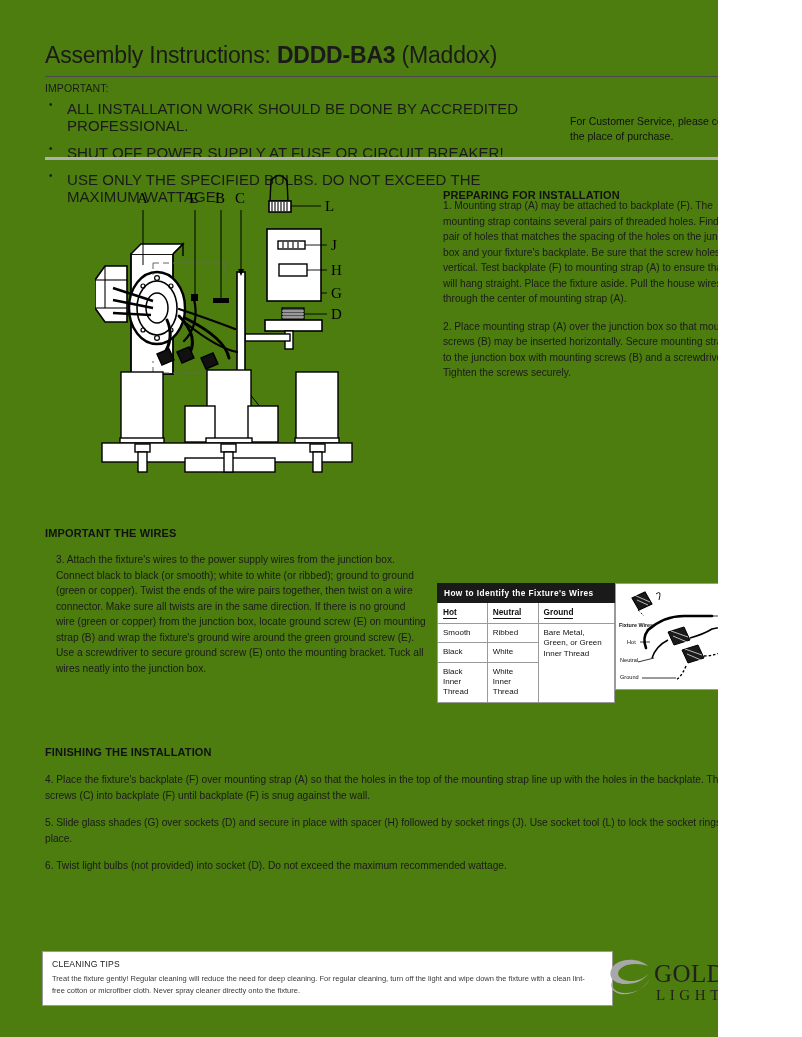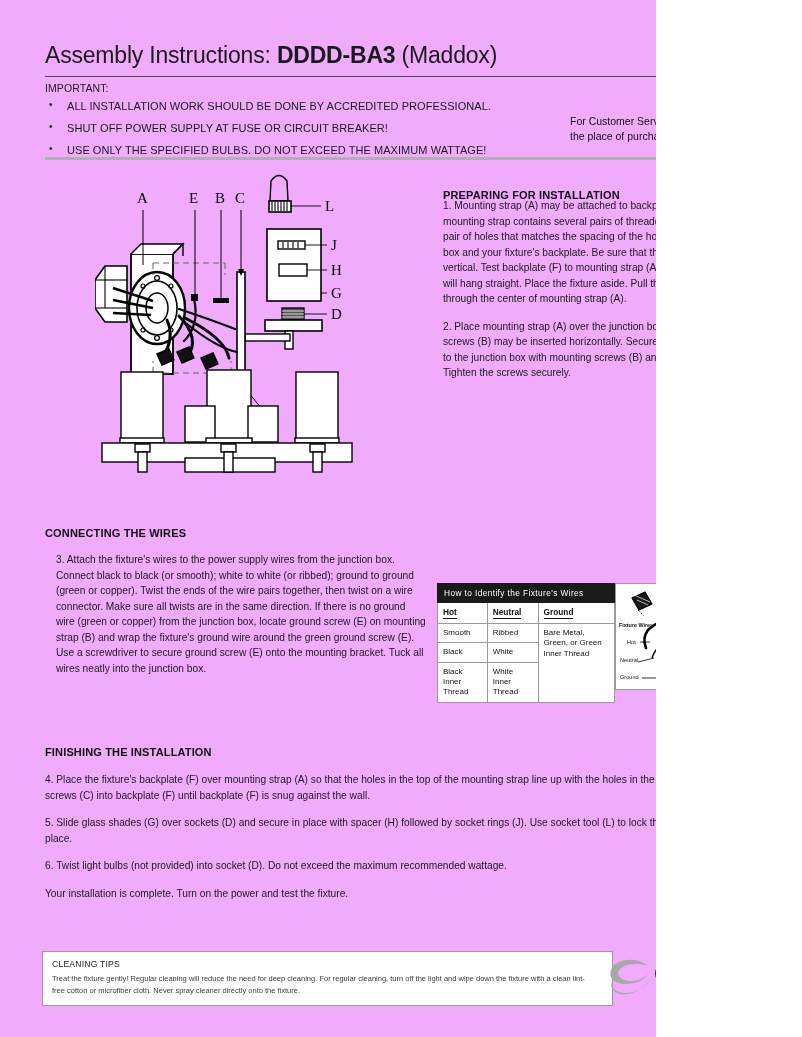--- a/index.html
+++ b/index.html
@@ -7,23 +7,23 @@
     margin: 0;
     padding: 0;
     background: #ffffff;
   }
   body {
     font-family: "Liberation Sans", sans-serif;
     color: #000000;
   }
   #page {
     position: relative;
-    width: 656px;
+    width: 718px;
     height: 1037px;
-    background: #f0abfc;
+    background: #4d7c0f;
     overflow: hidden;
   }
 
   
   .title-wrap {
     position: absolute;
     left: 45px;
     top: 42px;
     width: 712px;
   }
@@ -63,21 +63,21 @@
     margin-bottom: 6px;
     color: #1a1a1a;
   }
   ul.important-list {
     list-style: none;
     margin: 0;
     padding: 0;
   }
   ul.important-list li {
     position: relative;
-    font-size: 11px;
+    font-size: 15px;
     letter-spacing: 0.05px;
     padding-left: 22px;
     margin-bottom: 10px;
     color: #1a1a1a;
   }
   ul.important-list li::before {
     content: "\2022";
     position: absolute;
     left: 4px;
     top: -1px;
@@ -135,21 +135,21 @@
   }
   table.wire-table {
     border-collapse: collapse;
     width: 178px;
     background: #ffffff;
   }
   table.wire-table th.tbl-title {
     background: #1a1a1a;
     color: #ffffff;
     font-size: 8.3px;
-    font-weight: normal;
+    font-weight: bold;
     text-align: left;
     padding: 4px 5px 4px 6px;
     letter-spacing: 0.4px;
     border: 1px solid #1a1a1a;
   }
   table.wire-table td {
     border: 1px solid #9a9a9a;
     font-size: 8px;
     padding: 4px 4px 4px 5px;
     vertical-align: top;
@@ -446,21 +446,21 @@
       </g>
     </svg>
   </div>
 
   <div class="sec-head prep-head">PREPARING FOR INSTALLATION</div>
   <div class="body-copy prep-body">
     <p>1. Mounting strap (A) may be attached to backplate (F). The mounting strap contains several pairs of threaded holes. Find the pair of holes that matches the spacing of the holes on the junction box and your fixture's backplate. Be sure that the screw holes are vertical. Test backplate (F) to mounting strap (A) to ensure that it will hang straight. Place the fixture aside. Pull the house wires through the center of mounting strap (A).</p>
     <p>2. Place mounting strap (A) over the junction box so that mounting screws (B) may be inserted horizontally. Secure mounting strap (A) to the junction box with mounting screws (B) and a screwdriver. Tighten the screws securely.</p>
   </div>
 
-  <div class="sec-head conn-head">CONNECTING THE WIRES</div>
+  <div class="sec-head conn-head">IMPORTANT THE WIRES</div>
   <div class="body-copy conn-body">
     <p>3. Attach the fixture's wires to the power supply wires from the junction box. Connect black to black (or smooth); white to white (or ribbed); ground to ground (green or copper). Twist the ends of the wire pairs together, then twist on a wire connector.  Make sure all twists are in the same direction. If there is no ground wire (green or copper) from the junction box, locate ground screw (E) on mounting strap (B) and wrap the fixture's ground wire around the green ground screw (E). Use a screwdriver to secure ground screw (E) onto the mounting bracket. Tuck all wires neatly into the junction box.</p>
   </div>
 
   <div class="wire-table-wrap">
     <table class="wire-table">
       <tbody>
           <tr>
         <th class="tbl-title" colspan="3">How  to  Identify  the  Fixture's  Wires</th>
       </tr>
@@ -537,21 +537,20 @@
     <span class="wd-label" style="left:11px; top:55px;">Hot</span>
     <span class="wd-label" style="left:4px; top:73px;">Neutral</span>
     <span class="wd-label" style="left:4px; top:90px;">Ground</span>
   </div>
 
   <div class="sec-head fin-head">FINISHING THE INSTALLATION</div>
   <div class="body-copy fin-body">
     <p>4. Place the fixture's backplate (F) over mounting strap (A) so that the holes in the top of the mounting strap line up with the holes in the backplate. Thread screws (C) into backplate (F) until backplate (F) is snug against the wall.</p>
     <p>5. Slide glass shades (G) over sockets (D) and secure in place with spacer (H) followed by socket rings (J). Use socket tool (L) to lock the socket rings in place.</p>
     <p>6. Twist light bulbs (not provided) into socket (D). Do not exceed the maximum recommended wattage.</p>
-    <p>Your installation is complete. Turn on the power and test the fixture.</p>
   </div>
 
   <div class="cleaning-box">
     <div class="cleaning-title">CLEANING TIPS</div>
     <div class="cleaning-text">Treat the fixture gently! Regular cleaning will reduce the need for deep cleaning. For regular cleaning, turn off the light and wipe down the fixture with a clean lint-free cotton or microfiber cloth. Never spray cleaner directly onto the fixture.</div>
   </div>
 
   <div class="logo">
     <svg width="46" height="44" viewBox="0 0 46 44">
       <path d="M40 8 C30 -1 10 0 4 10 C-1 19 6 26 18 26 C28 26 36 22 40 16 C34 23 22 25 14 21 C7 17 10 10 19 7 C26 5 35 6 40 8 Z" fill="#a8a8a8"></path>

